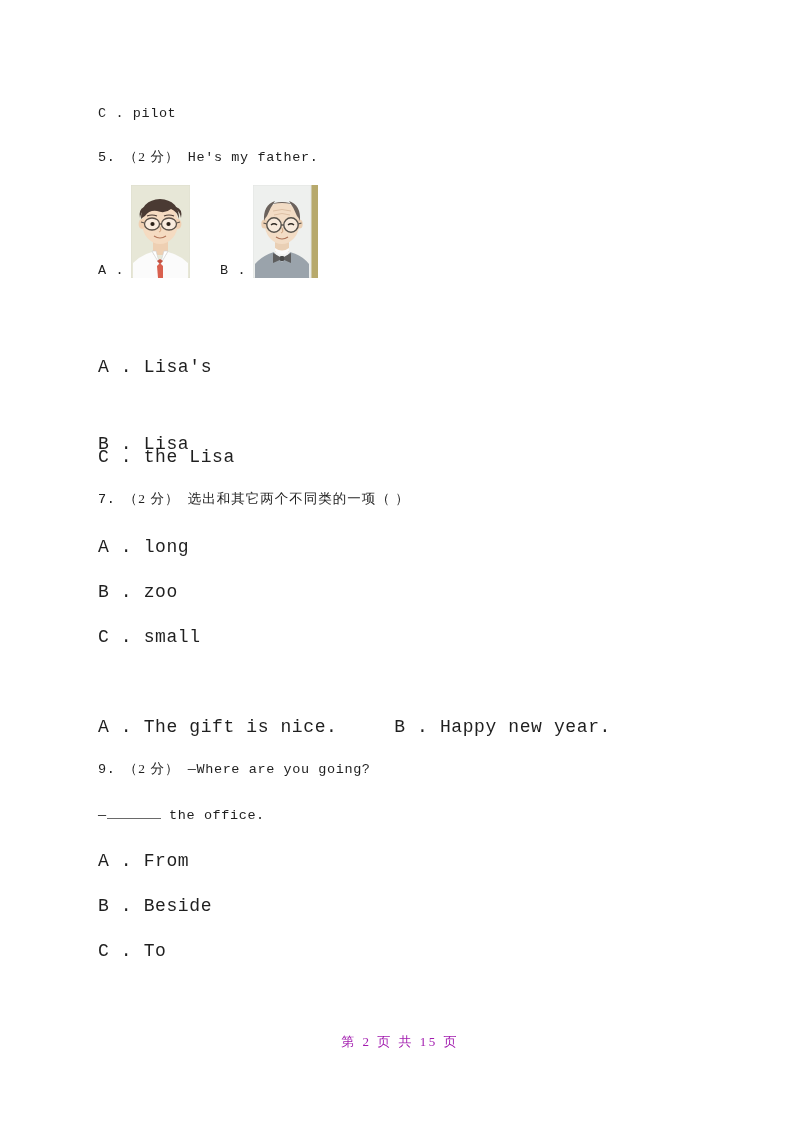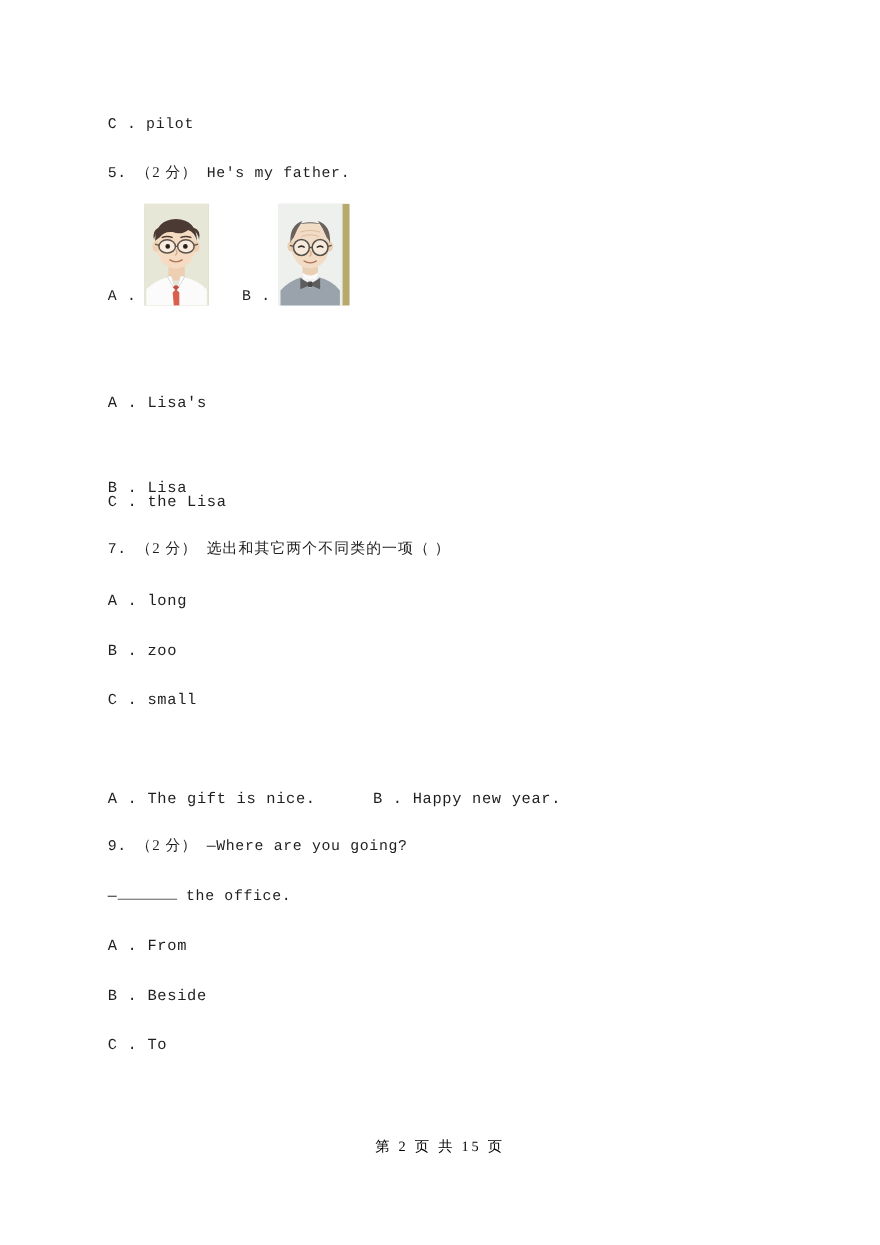--- a/index.html
+++ b/index.html
@@ -31,21 +31,21 @@
     line-height: 18px;
     letter-spacing: 0.6px;
     color: #1f1f1f;
     white-space: nowrap;
     font-family: "Liberation Mono", "DejaVu Sans Mono", monospace;
   }
   .qline {
     letter-spacing: 0.3px;
   }
   .opt {
-    font-size: 14px;
+    font-size: 18px;
   }
   .seg-cjk {
     display: inline;
     font-family: "Liberation Serif", "DejaVu Serif", serif;
     letter-spacing: 1px;
   }
   .seg-mono {
     display: inline;
     font-family: "Liberation Mono", "DejaVu Sans Mono", monospace;
     letter-spacing: 0.6px;
@@ -94,21 +94,21 @@
   
   .footer {
     position: absolute;
     left: 0;
     top: 1033px;
     width: 800px;
     text-align: center;
     font-family: "Liberation Serif", "DejaVu Serif", serif;
     font-size: 13px;
     letter-spacing: 2.5px;
-    color: #000000;
+    color: #a21caf;
   }
 </style>
 </head>
 <body>
 
 <div class="page">
 
   <div class="line" style="left:98px; top:105px;">
     <span class="seg-mono">C .</span>
     <span class="seg-mono">pilot</span>

